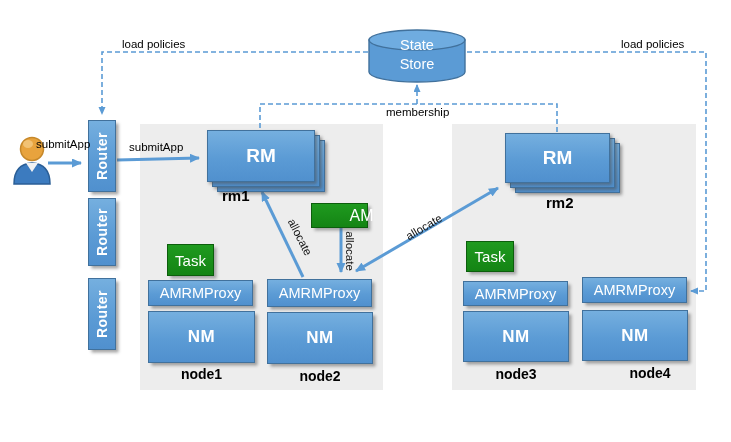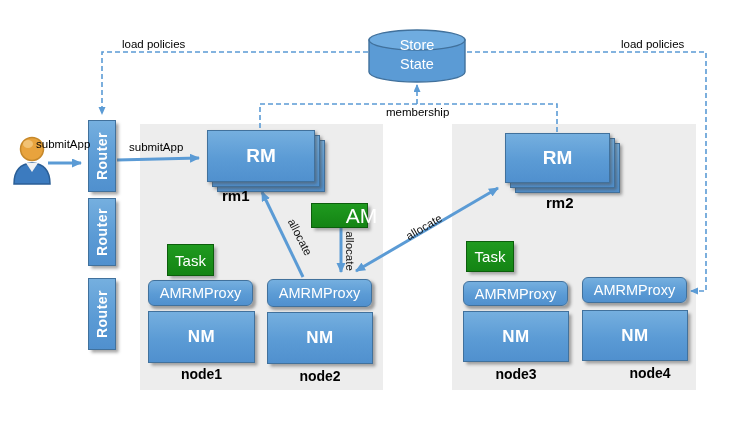--- a/index.html
+++ b/index.html
@@ -27,21 +27,21 @@
   .center{display:flex;align-items:center;justify-content:center;text-align:right;}
   .router-box{font-weight:bold;font-size:14px;}
   .router-box span{transform:rotate(-90deg);letter-spacing:.5px;}
   .rm-stack{position:absolute;z-index:3;}
   .rm-layer{
     position:absolute;box-sizing:border-box;
     background:linear-gradient(180deg,#75afdf 0%,#5b9bd5 55%,#5090ce 100%);
     border:1.4px solid #41719c;box-shadow:2px 2px 3px rgba(80,80,80,.55);
   }
   .rm-main{display:flex;align-items:center;justify-content:center;color:#fff;font-weight:bold;font-size:19px;}
-  .proxy-box{font-size:14.5px;border-radius:6px;}
+  .proxy-box{font-size:14.5px;}
   .nm-box{font-size:17px;font-weight:bold;letter-spacing:.5px;}
   .state-text{z-index:5;color:#fff;font-size:14.5px;line-height:19px;text-align:center;}
   .alloc{font-size:11.5px;color:#111;z-index:5;text-align:center;}
 </style>
 </head>
 <body>
 
 <div id="canvas">
 
   <div class="graybg" style="left:140px;top:124px;width:243px;height:266px;"></div>
@@ -79,22 +79,22 @@
     <path d="M303,277 L262,192" stroke="#5b9bd5" stroke-width="3" fill="none" marker-end="url(#ah)"></path>
     <path d="M341,228 L341,272" stroke="#5b9bd5" stroke-width="3" fill="none" marker-end="url(#ah)"></path>
     <path d="M356,271 L498,188" stroke="#5b9bd5" stroke-width="3" fill="none" marker-start="url(#ah)" marker-end="url(#ah)"></path>
   </svg>
 
   <div class="lbl small-lbl" style="left:122px;top:38px;">load policies</div>
   <div class="lbl small-lbl" style="left:621px;top:38px;">load policies</div>
   <div class="lbl small-lbl" style="left:386px;top:106px;">membership</div>
 
   <div class="lbl state-text" style="left:377px;top:36px;width:80px;">
+    <div>State</div>
     <div>Store</div>
-    <div>State</div>
   </div>
 
   <div class="lbl small-lbl" style="left:36px;top:138px;">submitApp</div>
   <div class="lbl small-lbl" style="left:129px;top:141px;">submitApp</div>
 
   <div class="bluebox router-box" style="left:88px;top:120px;width:28px;height:72px;">
       <span>Router</span>
     </div>
   <div class="bluebox router-box" style="left:88px;top:198px;width:28px;height:68px;">
       <span>Router</span>
@@ -110,21 +110,21 @@
   </div>
   <div class="lbl bold" style="left:222px;top:187px;font-size:15px;">rm1</div>
 
   <div class="rm-stack" style="left:505px;top:133px;width:118px;height:62px;">
     <div class="rm-layer" style="left:10px;top:10px;width:105px;height:50px;"></div>
     <div class="rm-layer" style="left:5px;top:5px;width:105px;height:50px;"></div>
     <div class="rm-layer rm-main" style="left:0;top:0;width:105px;height:50px;">RM</div>
   </div>
   <div class="lbl bold" style="left:546px;top:194px;font-size:15px;">rm2</div>
 
-  <div class="greenbox" style="left:311px;top:203px;width:57px;height:25px;font-size:21px;padding-left:44px;">AM</div>
+  <div class="greenbox" style="left:311px;top:203px;width:57px;height:25px;font-size:16px;padding-left:44px;">AM</div>
   <div class="greenbox" style="left:167px;top:244px;width:47px;height:32px;font-size:15px;">Task</div>
   <div class="greenbox" style="left:466px;top:241px;width:48px;height:31px;font-size:15px;">Task</div>
 
   <div class="alloc lbl" style="left:272px;top:231px;width:56px;transform:rotate(63deg);">allocate</div>
   <div class="alloc lbl" style="left:322px;top:245px;width:55px;transform:rotate(90deg);">allocate</div>
   <div class="alloc lbl" style="left:396px;top:221px;width:56px;transform:rotate(-30deg);">allocate</div>
 
   <div class="bluebox proxy-box" style="left:148px;top:280px;width:105px;height:26px;">AMRMProxy</div>
   <div class="bluebox nm-box" style="left:148px;top:311px;width:107px;height:52px;">NM</div>
   <div class="lbl bold center" style="left:148px;top:366px;width:107px;font-size:14px;">node1</div>

